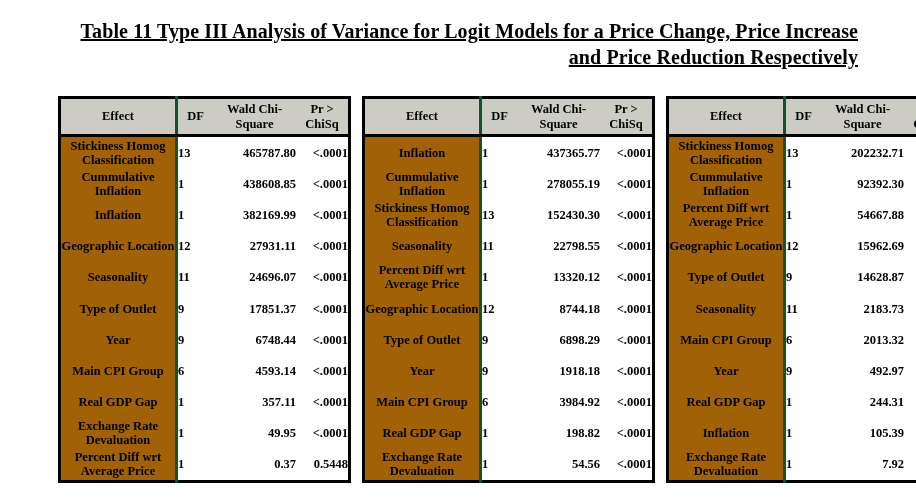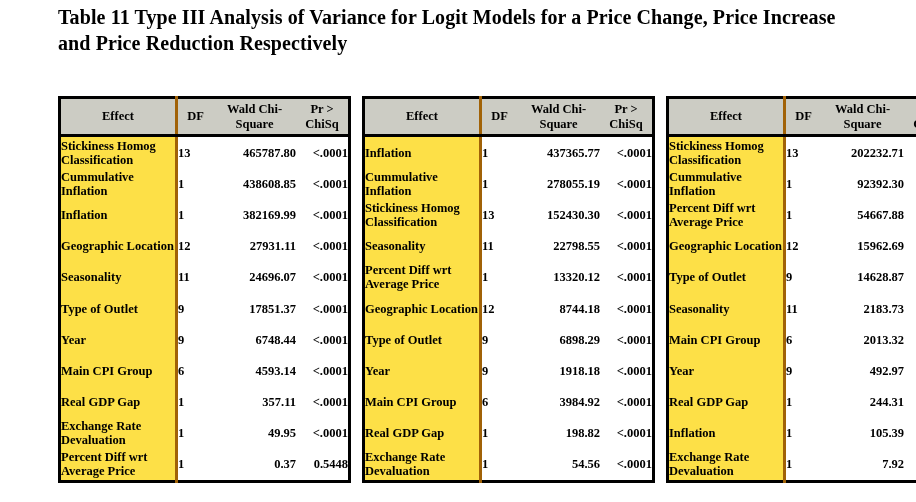--- a/index.html
+++ b/index.html
@@ -13,26 +13,27 @@
     color: #000000;
   }
   .page {
     width: 916px;
     height: 502px;
     position: relative;
   }
   .title {
     font-size: 20px;
     font-weight: bold;
-    text-align: left;
+    text-align: right;
     line-height: 1.3;
     max-width: 800px;
     margin: 0 auto;
-    padding-top: 4px;
+    padding-top: 18px;
     letter-spacing: 0.1px;
+    text-decoration: underline;
   }
   .tables {
     position: absolute;
     top: 96px;
     left: 58px;
     display: flex;
     gap: 11px;
   }
   table.anova {
     border-collapse: collapse;
@@ -51,31 +52,31 @@
     padding: 1px 2px;
     vertical-align: middle;
     text-align: center;
     font-size: 12.5px;
   }
   th.col-effect { width: 110px; }
   th.col-df     { width: 31px;  }
   th.col-wald   { width: 79px;  }
   th.col-pr     { width: 48px;  }
   th.col-effect, td.cell-effect {
-    border-right: 3px solid #a16207;
+    border-right: 3px solid #14532d;
   }
   table.anova td {
     height: 31.2px;
     vertical-align: middle;
     padding: 0;
     line-height: 1.12;
   }
   td.cell-effect {
-    background: #fde047;
-    text-align: left;
+    background: #a16207;
+    text-align: center;
     padding: 1px 3px;
   }
   td.cell-df   { text-align: left; }
   td.cell-wald { text-align: right; padding-right: 8px; }
   td.cell-pr   { text-align: right; padding-right: 4px; }
 </style>
 </head>
 <body>
 
 <div class="page">

